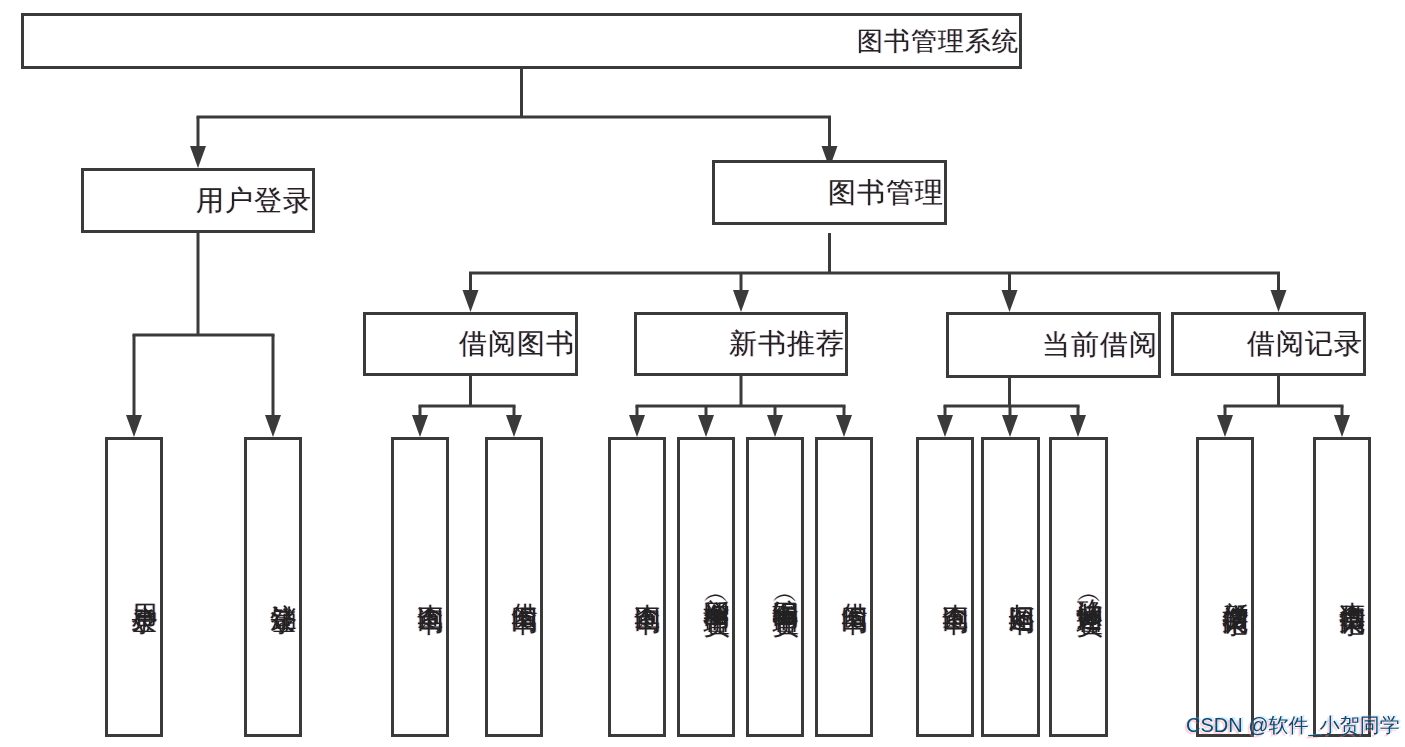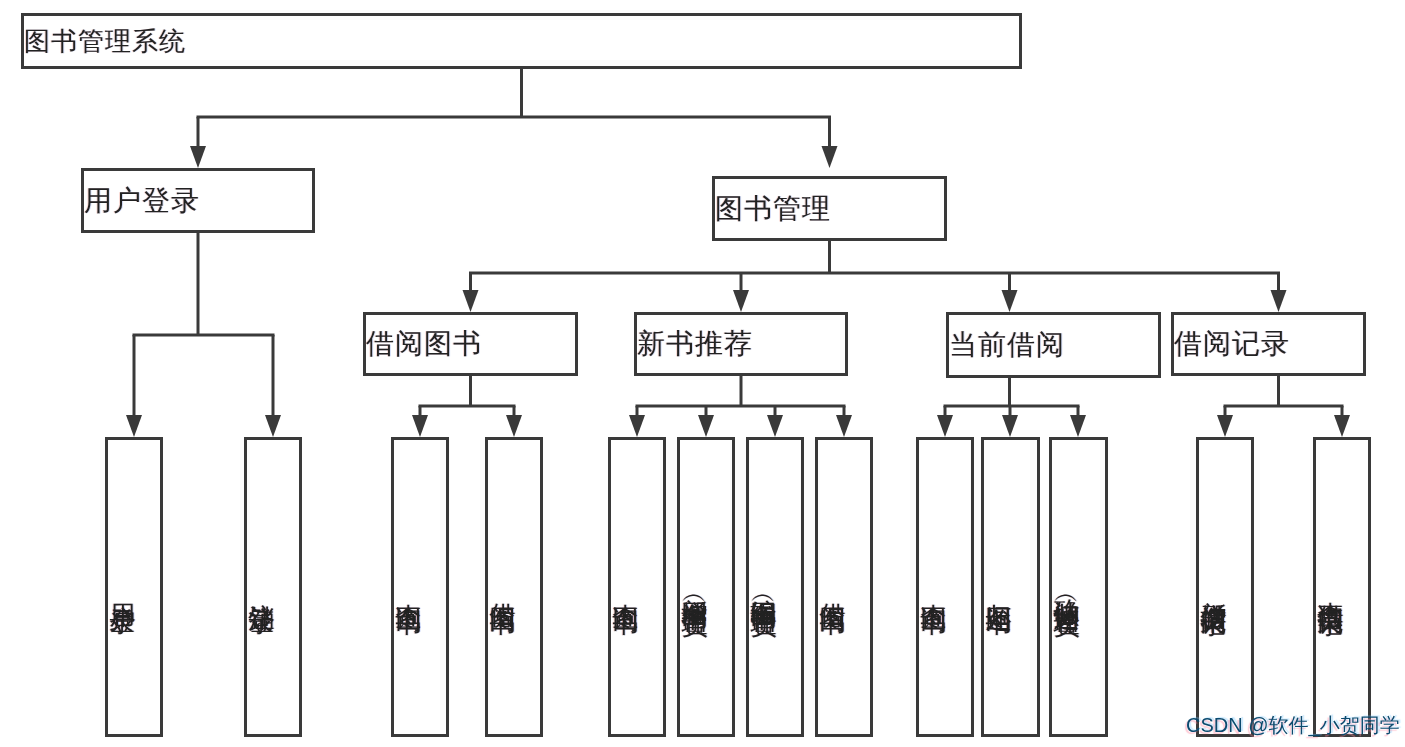--- a/index.html
+++ b/index.html
@@ -9,21 +9,21 @@
     background:#ffffff;
     font-family:"Liberation Sans","DejaVu Sans",sans-serif;
     overflow:hidden;
   }
   #wires{position:absolute;left:0;top:0;width:1405px;height:747px;}
   .node{
     position:absolute;
     box-sizing:border-box;
     background:#ffffff;
     border:3px solid #3a3a3a;
-    display:flex;align-items:center;justify-content:flex-start;
+    display:flex;align-items:center;justify-content:flex-end;
     color:#222222;
     text-shadow:-1px 0 rgba(220,80,60,0.22),1px 0 rgba(60,100,220,0.22);
   }
   .h-label{font-size:26px;letter-spacing:1px;white-space:nowrap;}
   .lv2 .h-label,.lv3 .h-label{font-size:28px;}
   .vnode .v-label{
     writing-mode:vertical-rl;
     text-orientation:mixed;
     font-size:26px;
     line-height:30px;
@@ -99,21 +99,21 @@
       <polygon points="1334,415 1350,415 1342,437" fill="#3a3a3a"></polygon>
     </svg>
 
   <div class="node lv1" style="left:21px;top:13px;width:1001px;height:56px;">
     <span class="h-label" style="font-size:26px;">图书管理系统</span>
   </div>
 
   <div class="node lv2" style="left:81px;top:168px;width:234px;height:65px;">
     <span class="h-label">用户登录</span>
   </div>
-  <div class="node lv2" style="left:712px;top:176px;width:235px;height:65px;">
+  <div class="node lv2" style="left:712px;top:160px;width:235px;height:65px;">
     <span class="h-label">图书管理</span>
   </div>
 
   <div class="node lv3" style="left:363px;top:312px;width:215px;height:64px;">
     <span class="h-label">借阅图书</span>
   </div>
   <div class="node lv3" style="left:634px;top:312px;width:214px;height:64px;">
     <span class="h-label">新书推荐</span>
   </div>
   <div class="node lv3" style="left:946px;top:312px;width:215px;height:66px;">

